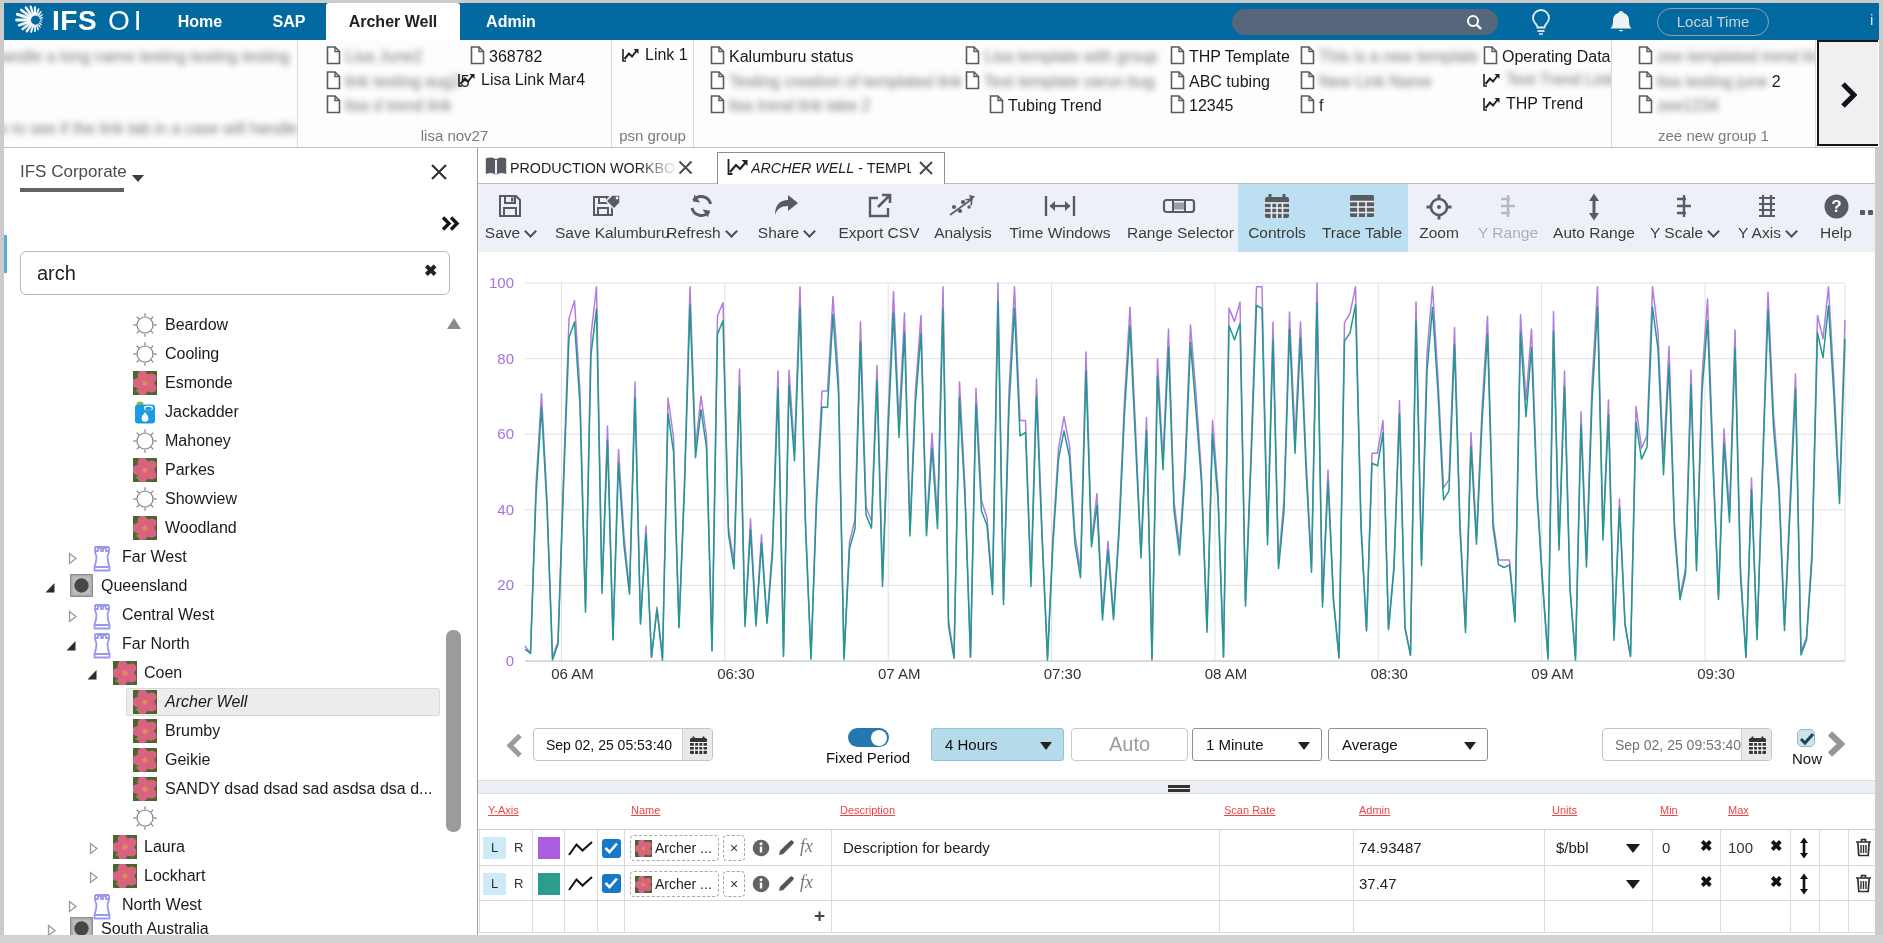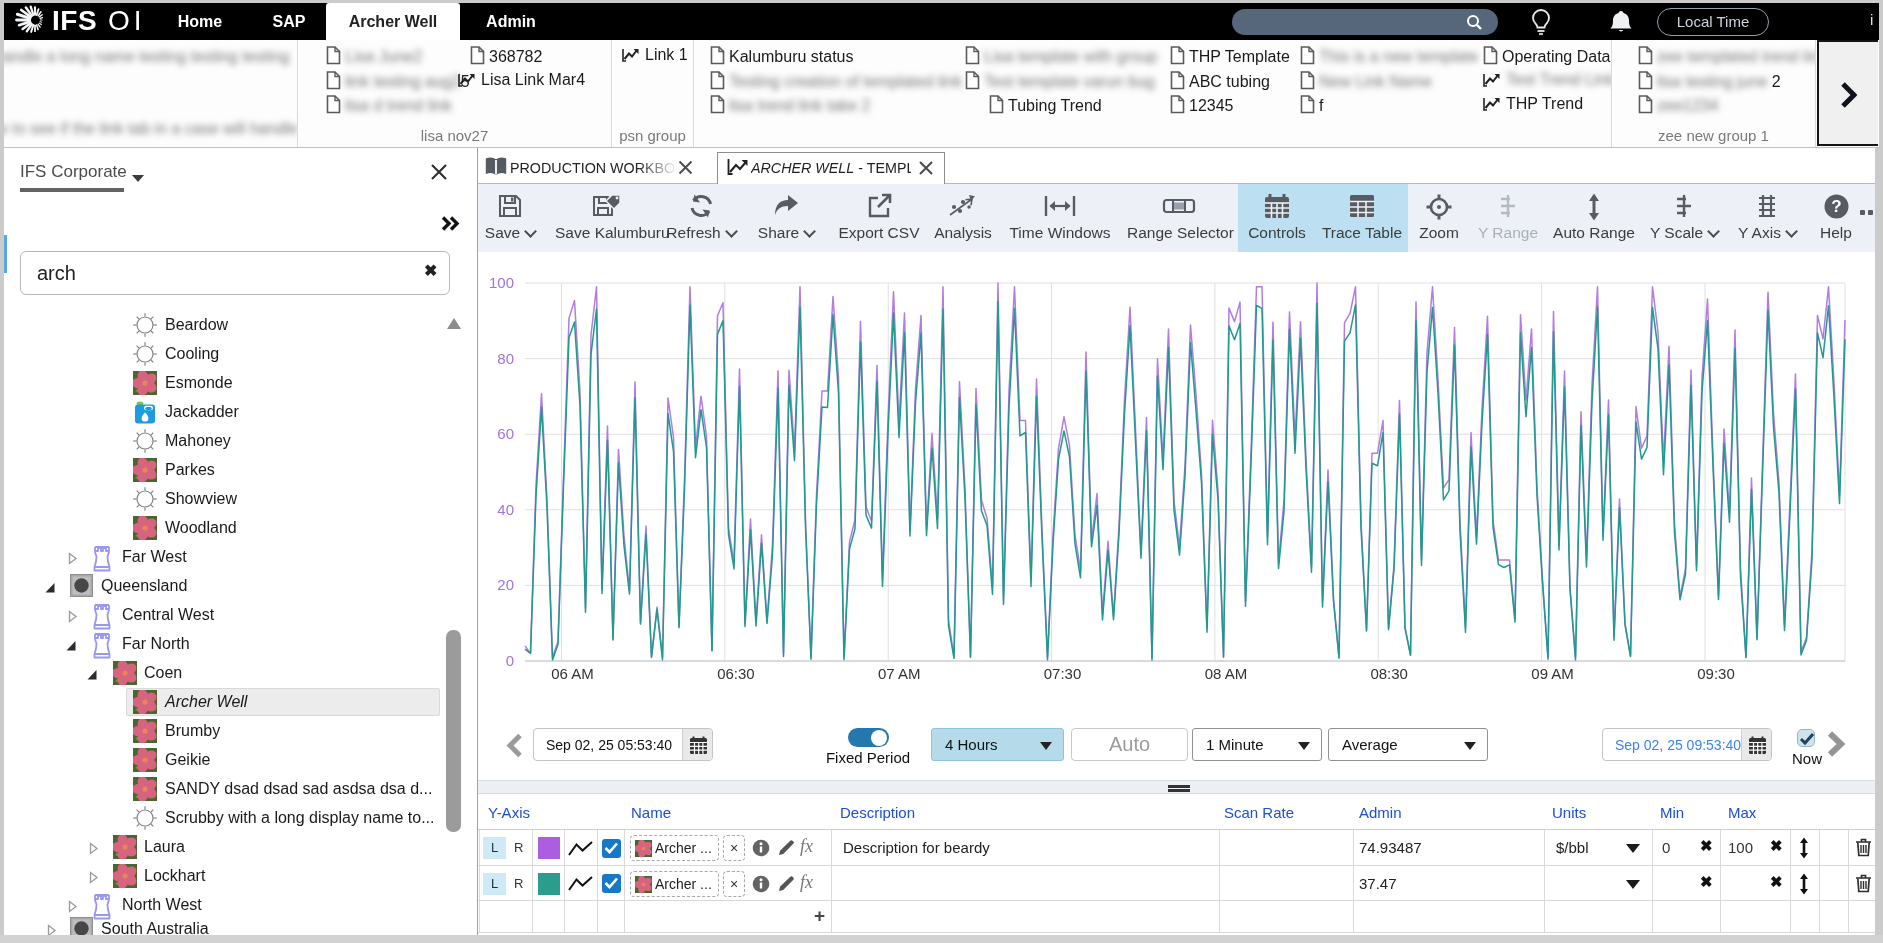--- a/index.html
+++ b/index.html
@@ -1,20 +1,20 @@
 <!DOCTYPE html>
 <html><head>
 <meta charset="utf-8">
 <style>
   * { margin:0; padding:0; box-sizing:border-box; }
   html,body { width:1883px; height:943px; overflow:hidden; }
   body { background:#cbcbcb; font-family:"Liberation Sans", sans-serif; position:relative; }
   .abs { position:absolute; }
   
-  #nav { left:4px; top:3px; width:1875px; height:37px; background:#000000; }
+  #nav { left:4px; top:3px; width:1875px; height:37px; background:#0369a1; }
   .navitem { position:absolute; top:0; height:37px; line-height:37px; color:#fff; font-size:16px; font-weight:600; text-align:center; }
   #navtab { position:absolute; left:322px; top:0; width:134px; height:37px; background:#fff; border-radius:3px 3px 0 0; color:#222; font-size:16px; font-weight:600; text-align:center; line-height:37px; }
   #searchpill { position:absolute; left:1228px; top:6px; width:266px; height:26px; background:#56667b; border-radius:13px; }
   #localtime { position:absolute; left:1653px; top:5px; width:112px; height:28px; border:1px solid #93a0ae; border-radius:14px; color:#ccd3db; font-size:15px; text-align:center; line-height:26px; }
   
   #ribbon { left:4px; top:40px; width:1875px; height:108px; background:#fdfdfd; border-bottom:1px solid #c0c0c0; }
   .rgroup { position:absolute; top:0; height:107px; border-right:1px solid #d9d9d9; overflow:hidden; }
   .rlabel { position:absolute; bottom:3px; width:100%; text-align:center; color:#7a7a7a; font-size:15px; }
   .ritem { position:absolute; height:20px; font-size:16px; color:#1a1a1a; white-space:nowrap; }
   .ritem svg { vertical-align:-3px; margin-right:4px; }
@@ -28,21 +28,21 @@
   #tabbar { position:absolute; left:0; top:4px; width:1397px; height:32px; border-bottom:1px solid #b9b9b9; }
   .tab { position:absolute; top:0; height:32px; font-size:15px; color:#222; white-space:nowrap; }
   #toolbar { position:absolute; left:0; top:36px; width:1397px; height:68px; background:#edf1f7; }
   .tbtn { position:absolute; top:6px; width:90px; height:58px; text-align:center; }
   .tbtn .lbl { position:absolute; bottom:6px; width:100%; font-size:15.5px; color:#3c3c3c; white-space:nowrap; }
   .tbtn svg { margin-top:3px; }
   .caret { display:inline-block; margin-left:6px; width:9px; height:9px; border-right:2.5px solid #4a4a4a; border-bottom:2.5px solid #4a4a4a; transform:rotate(45deg); vertical-align:2px; }
   .tbhl { position:absolute; top:0; height:68px; background:#bce0f2; }
   .dropbox { border:1px solid #919191; border-radius:3px; background:#fff; height:33px; line-height:31px; padding-left:13px; position:absolute; font-size:15px; color:#111; }
   .darr { position:absolute; right:11px; top:13px; width:0; height:0; border-left:6px solid transparent; border-right:6px solid transparent; border-top:8px solid #222; }
-  .thead { font-size:15px; color:#1d4ed8; }
+  .thead { font-size:11px; color:#ef4444;text-decoration:underline; }
 </style>
 </head>
 <body>
 
 <div class="abs" id="nav">
   <svg class="abs" style="left:8px;top:0px" width="40" height="40" viewBox="0 0 40 40">
       <g transform="translate(23,17)" stroke="#f2f4f6" stroke-linecap="round">
         <line x1="0" y1="-5.3" x2="0" y2="-12.6" stroke-width="2.1" transform="rotate(0)"></line>
         <line x1="0" y1="-5.3" x2="0" y2="-11.3" stroke-width="1.9" transform="rotate(18)"></line>
         <line x1="0" y1="-5.3" x2="0" y2="-10.1" stroke-width="1.6" transform="rotate(36)"></line>
@@ -447,21 +447,20 @@
             <line x1="20.4" y1="12.0" x2="23.8" y2="12.0"></line>
             <line x1="17.9" y1="17.9" x2="20.3" y2="20.3"></line>
             <line x1="12.0" y1="20.4" x2="12.0" y2="23.8"></line>
             <line x1="6.1" y1="17.9" x2="3.7" y2="20.3"></line>
             <line x1="3.6" y1="12.0" x2="0.2" y2="12.0"></line>
             <line x1="6.1" y1="6.1" x2="3.7" y2="3.7"></line>
             <line x1="12.0" y1="3.6" x2="12.0" y2="0.2"></line>
             <line x1="17.9" y1="6.1" x2="20.3" y2="3.7"></line>
           </g>
         </svg></div>
-<div class="treerow" style="left:161px;top:501px;">Scrubby with a long display name to...</div>
 <div class="abs" style="left:85px;top:538px"><svg width="10" height="13" viewBox="0 0 10 13">
           <path d="M1.5 1.5 L8 6.5 L1.5 11.5 z" fill="#fdfdfd" stroke="#9a9a9a" stroke-width="1.3"></path>
         </svg></div>
 <div class="abs" style="left:109px;top:532px"><svg width="24" height="24" viewBox="0 0 24 24">
           <rect width="24" height="24" fill="#49662e"></rect>
           <path d="M2 20 q6-6 10-2 q-6 5-10 2z" fill="#6d9440"></path>
           <path d="M20 3 q-5 2-4 7 q6-2 4-7z" fill="#5d8038"></path>
           <g>
             <ellipse cx="12" cy="5.8" rx="5.3" ry="6.9" fill="#d6647f" transform="rotate(-18 12 12)"></ellipse>
             <ellipse cx="12" cy="5.8" rx="5.3" ry="6.9" fill="#d6647f" transform="rotate(54 12 12)"></ellipse>
@@ -692,21 +691,21 @@
     </div>
 <div class="abs" style="left:370px;top:580px;width:41px;height:19px;background:#2478ad;border-radius:10px">
       <div class="abs" style="left:23px;top:1.5px;width:16px;height:16px;background:#fff;border-radius:8px"></div>
     </div>
 <div class="abs" style="left:330px;top:601px;width:120px;text-align:center;font-size:15px;color:#111">Fixed Period</div>
 <div class="dropbox" style="left:453px;top:580px;width:133px;background:#b5dbeb;border-color:#8fc3da">4 Hours<div class="darr"></div></div>
 <div class="abs" style="left:593px;top:580px;width:117px;height:33px;border:1px solid #c9c9c9;border-radius:4px;background:#fff;text-align:center;line-height:31px;font-size:20px;color:#9c9c9c">Auto</div>
 <div class="dropbox" style="left:714px;top:580px;width:130px">1 Minute<div class="darr"></div></div>
 <div class="dropbox" style="left:850px;top:580px;width:160px">Average<div class="darr"></div></div>
 <div class="abs" style="left:1124px;top:580px;width:170px;height:33px;border:1px solid #c4c4c4;border-radius:4px;background:#fff;overflow:hidden">
-      <div class="abs" style="left:12px;top:8px;font-size:14px;color:#3b82f6">Sep 02, 25 09:53:40</div>
+      <div class="abs" style="left:12px;top:8px;font-size:14px;color:#737373">Sep 02, 25 09:53:40</div>
       <div class="abs" style="left:138px;top:0;width:32px;height:33px;background:#e9e9e9;border-left:1px solid #cfcfcf">
         <div class="abs" style="left:6px;top:7px"><svg width="19" height="19" viewBox="0 0 19 19">
             <path d="M4.5 0.5 v3 M14.5 0.5 v3" stroke="#333" stroke-width="2"></path>
             <rect x="1" y="2" width="17" height="16" rx="1.5" fill="#333"></rect>
             <g stroke="#fff" stroke-width="1.2">
               <path d="M1 6.5 h17"></path>
               <path d="M5.5 6.5 v11.5 M9.7 6.5 v11.5 M13.9 6.5 v11.5"></path>
               <path d="M1 10.3 h17 M1 14.1 h17"></path>
             </g>
           </svg></div>

